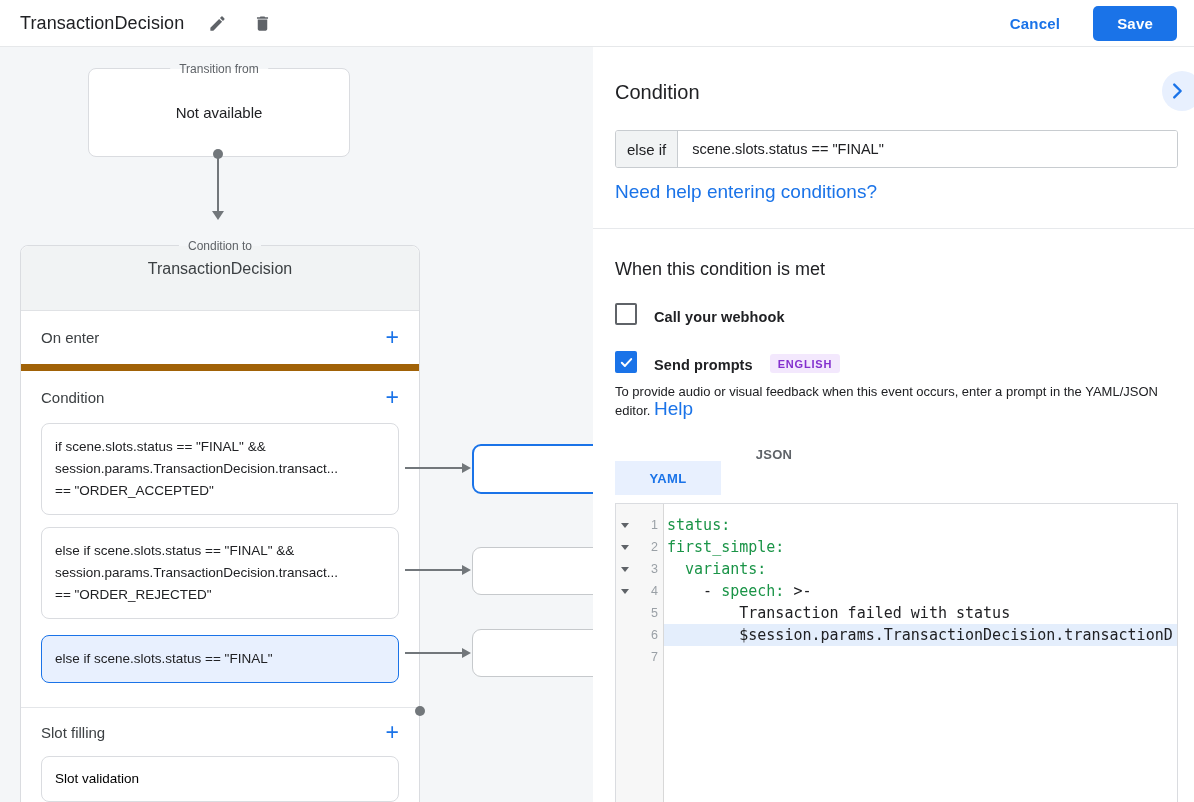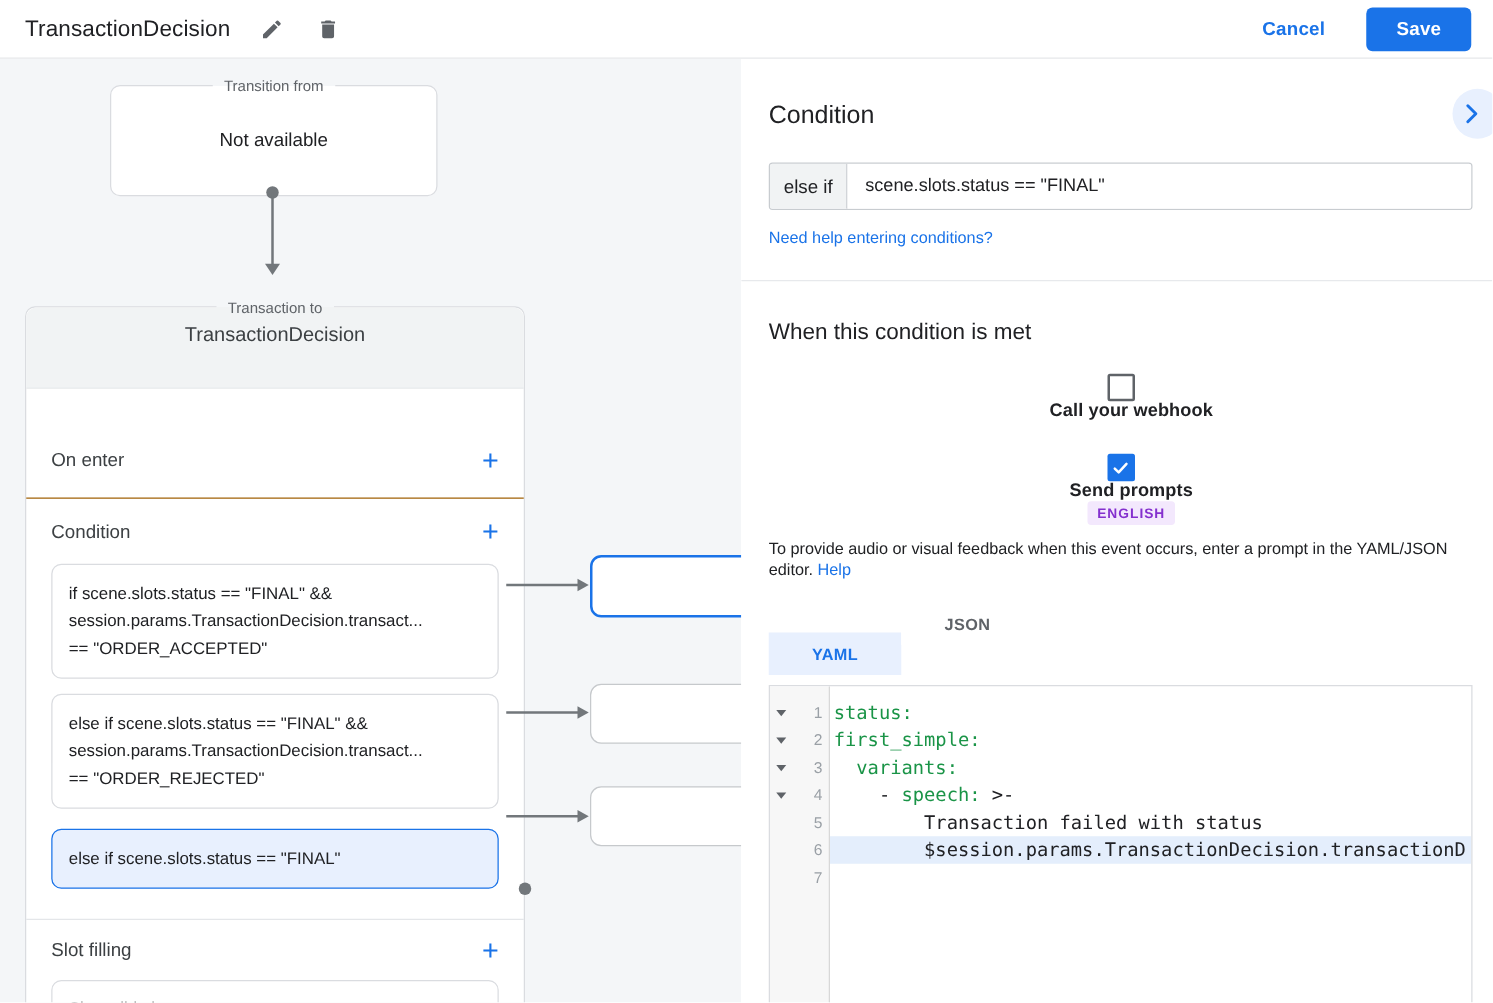--- a/index.html
+++ b/index.html
@@ -69,21 +69,21 @@
     height: 65px; background: #f1f3f4; border-bottom: 1px solid #e0e2e5;
     border-radius: 8px 8px 0 0; text-align: center; padding-top: 14px;
   }
   .tto-title { font-size: 16px; color: #3c4043; }
   .tto-sub { font-size: 12px; color: #5f6368; margin-top: 6px; }
 
   .section-row {
     display: flex; align-items: center; justify-content: space-between;
     padding: 0 20px;
   }
-  .row-onenter { height: 60px; border-bottom: 1px solid #a16207; margin-top: 28px; }
+  .row-onenter { height: 60px; border-bottom: 7px solid #a16207; }
   .section-label { font-size: 15px; color: #3c4043; }
   .plus-btn {
     background: none; border: none; color: #1a73e8; font-size: 23px; font-weight: 400;
     cursor: pointer; line-height: 23px; padding: 0; font-family: "Liberation Sans", sans-serif;
   }
   .cond-head { height: 52px; }
   .cond-section { border-bottom: 1px solid #e4e6e9; padding-bottom: 24px; }
   .cond-card {
     position: relative; margin: 0 20px 12px; background: #fff;
     border: 1px solid #dadce0; border-radius: 8px; padding: 12px 13px;
@@ -124,26 +124,26 @@
     border: 1px solid #c8ccd0; border-radius: 3px; overflow: hidden;
   }
   .cond-prefix {
     background: #f1f3f4; border-right: 1px solid #c8ccd0; display: flex; align-items: center;
     padding: 4px 11px; font-size: 15px; color: #202124; white-space: nowrap;
   }
   .cond-expr {
     flex: 1; border: none; outline: none; font-size: 14.5px; color: #202124;
     padding: 0 0 0 14px; font-family: "Liberation Sans", sans-serif; background: #fff;
   }
-  .link { color: #1a73e8; font-size: 13px; text-decoration: none; cursor: pointer; }
+  .link { color: #1a73e8; font-size: 19px; text-decoration: none; cursor: pointer; }
   .help-link-row { margin-top: 13px; }
   .panel-divider { height: 1px; background: #e7e9ec; margin: 25px -16px 0 -22px; }
   .when-title { font-size: 18px; font-weight: 400; color: #202124; margin-top: 29px; line-height: 22px; }
 
-  .check-row { display: flex; align-items: center; margin-top: 23px; flex-direction: column; }
+  .check-row { display: flex; align-items: flex-end; margin-top: 23px; }
   .check-row.second { margin-top: 26px; }
   .checkbox {
     width: 22px; height: 22px; border: 2px solid #5f6368; border-radius: 2px; background: #fff;
     cursor: pointer; flex: none;
   }
   .checkbox.checked {
     border: none; background: #1a73e8; display: flex; align-items: center; justify-content: center;
   }
   .check-label { font-size: 14.5px; font-weight: 700; color: #202124; margin-left: 17px; letter-spacing: .1px; }
   .lang-badge {
@@ -211,21 +211,21 @@
   <div class="group-box tfrom">
     <span class="group-label">Transition from</span>
     <div class="tfrom-content">Not available</div>
   </div>
 
   <div class="dot" style="left:213px; top:102px;"></div>
   <div class="down-line"></div>
   <div class="down-head"></div>
 
   <div class="group-box tto">
-    <span class="group-label">Transaction to</span>
+    <span class="group-label">Condition to</span>
 
     <div class="tto-header">
       <div class="tto-title">TransactionDecision</div>
     </div>
 
     <div class="section-row row-onenter">
       <span class="section-label">On enter</span>
       <button class="plus-btn">+</button>
     </div>
 

